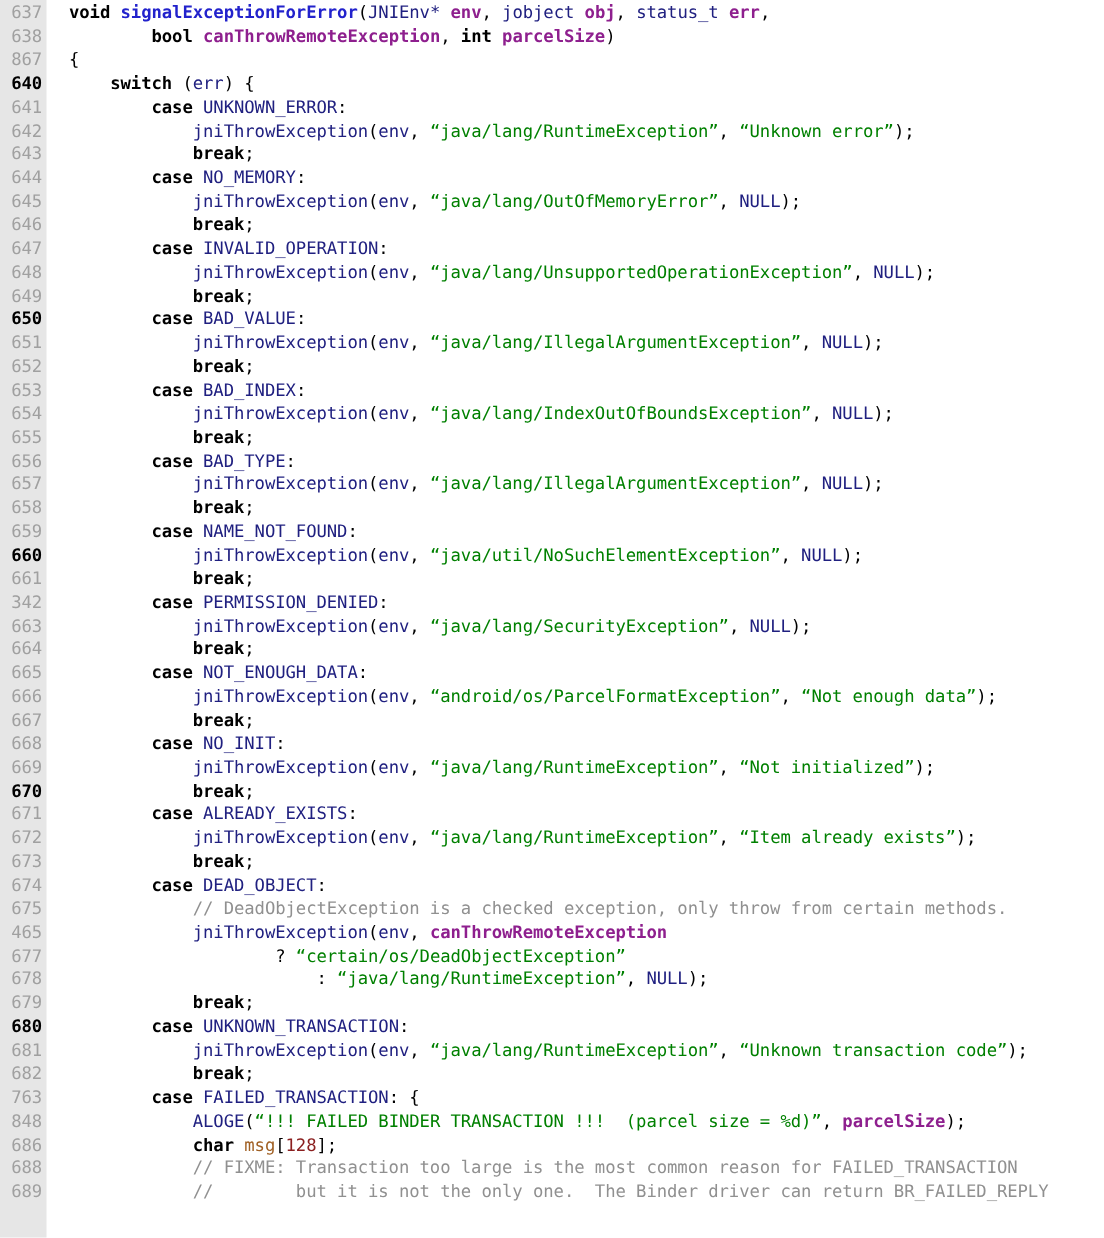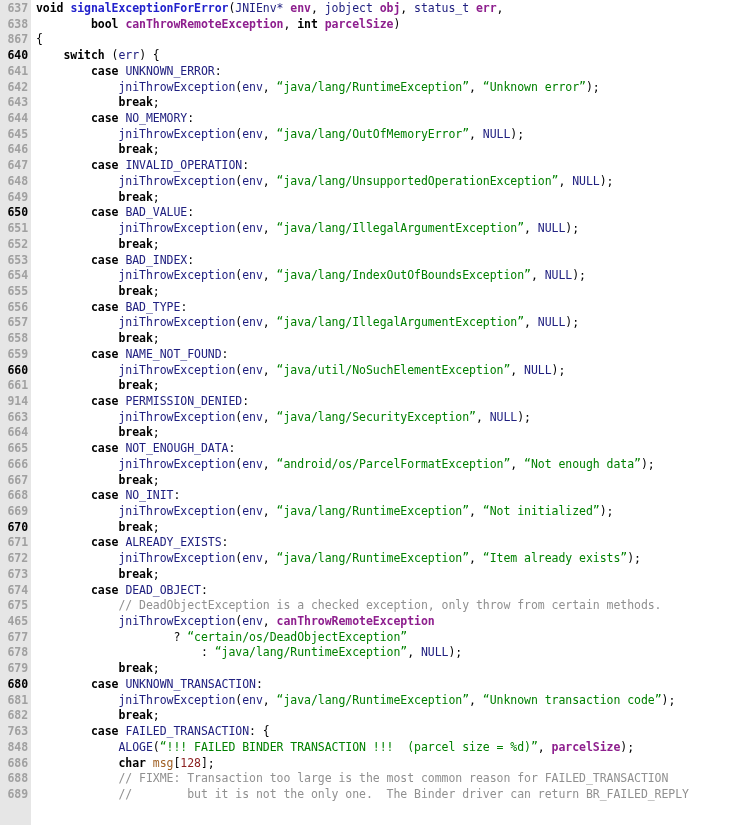--- a/index.html
+++ b/index.html
@@ -49,30 +49,29 @@
   .lineno {
     flex: 0 0 31px;
     width: 31px;
     box-sizing: border-box;
     text-align: right;
     padding-right: 3px;
     color: #a0a0a0;
     font-size: 11.5px;
     letter-spacing: -0.1px;
     user-select: none;
-    font-weight: bold;
   }
   .lineno.decade {
     color: #000000;
     font-weight: bold;
   }
 
   .linetext {
     flex: 1 1 auto;
-    padding-left: 5px;
+    padding-left: 15px;
     color: #000000;
     white-space: pre;
     font-size: 11.5px;
     letter-spacing: -0.05px;
   }
 
   
   .kw   { color: #000000; font-weight: bold; }            
   .fn   { color: #2222cc; font-weight: bold; }            
   .prm  { color: #8e1f8e; font-weight: bold; }            
@@ -107,21 +106,21 @@
       <div class="code-line"><span class="lineno">652</span><span class="linetext"><span class="pnc">            </span><span class="kw">break</span><span class="pnc">;</span></span></div>
       <div class="code-line"><span class="lineno">653</span><span class="linetext"><span class="pnc">        </span><span class="kw">case</span><span class="pnc"> </span><span class="typ">BAD_INDEX</span><span class="pnc">:</span></span></div>
       <div class="code-line"><span class="lineno">654</span><span class="linetext"><span class="pnc">            </span><span class="typ">jniThrowException</span><span class="pnc">(</span><span class="typ">env</span><span class="pnc">, </span><span class="str">“java/lang/IndexOutOfBoundsException”</span><span class="pnc">, </span><span class="typ">NULL</span><span class="pnc">);</span></span></div>
       <div class="code-line"><span class="lineno">655</span><span class="linetext"><span class="pnc">            </span><span class="kw">break</span><span class="pnc">;</span></span></div>
       <div class="code-line"><span class="lineno">656</span><span class="linetext"><span class="pnc">        </span><span class="kw">case</span><span class="pnc"> </span><span class="typ">BAD_TYPE</span><span class="pnc">:</span></span></div>
       <div class="code-line"><span class="lineno">657</span><span class="linetext"><span class="pnc">            </span><span class="typ">jniThrowException</span><span class="pnc">(</span><span class="typ">env</span><span class="pnc">, </span><span class="str">“java/lang/IllegalArgumentException”</span><span class="pnc">, </span><span class="typ">NULL</span><span class="pnc">);</span></span></div>
       <div class="code-line"><span class="lineno">658</span><span class="linetext"><span class="pnc">            </span><span class="kw">break</span><span class="pnc">;</span></span></div>
       <div class="code-line"><span class="lineno">659</span><span class="linetext"><span class="pnc">        </span><span class="kw">case</span><span class="pnc"> </span><span class="typ">NAME_NOT_FOUND</span><span class="pnc">:</span></span></div>
       <div class="code-line"><span class="lineno decade">660</span><span class="linetext"><span class="pnc">            </span><span class="typ">jniThrowException</span><span class="pnc">(</span><span class="typ">env</span><span class="pnc">, </span><span class="str">“java/util/NoSuchElementException”</span><span class="pnc">, </span><span class="typ">NULL</span><span class="pnc">);</span></span></div>
       <div class="code-line"><span class="lineno">661</span><span class="linetext"><span class="pnc">            </span><span class="kw">break</span><span class="pnc">;</span></span></div>
-      <div class="code-line"><span class="lineno">914</span><span class="linetext"><span class="pnc">        </span><span class="kw">case</span><span class="pnc"> </span><span class="typ">PERMISSION_DENIED</span><span class="pnc">:</span></span></div>
+      <div class="code-line"><span class="lineno">342</span><span class="linetext"><span class="pnc">        </span><span class="kw">case</span><span class="pnc"> </span><span class="typ">PERMISSION_DENIED</span><span class="pnc">:</span></span></div>
       <div class="code-line"><span class="lineno">663</span><span class="linetext"><span class="pnc">            </span><span class="typ">jniThrowException</span><span class="pnc">(</span><span class="typ">env</span><span class="pnc">, </span><span class="str">“java/lang/SecurityException”</span><span class="pnc">, </span><span class="typ">NULL</span><span class="pnc">);</span></span></div>
       <div class="code-line"><span class="lineno">664</span><span class="linetext"><span class="pnc">            </span><span class="kw">break</span><span class="pnc">;</span></span></div>
       <div class="code-line"><span class="lineno">665</span><span class="linetext"><span class="pnc">        </span><span class="kw">case</span><span class="pnc"> </span><span class="typ">NOT_ENOUGH_DATA</span><span class="pnc">:</span></span></div>
       <div class="code-line"><span class="lineno">666</span><span class="linetext"><span class="pnc">            </span><span class="typ">jniThrowException</span><span class="pnc">(</span><span class="typ">env</span><span class="pnc">, </span><span class="str">“android/os/ParcelFormatException”</span><span class="pnc">, </span><span class="str">“Not enough data”</span><span class="pnc">);</span></span></div>
       <div class="code-line"><span class="lineno">667</span><span class="linetext"><span class="pnc">            </span><span class="kw">break</span><span class="pnc">;</span></span></div>
       <div class="code-line"><span class="lineno">668</span><span class="linetext"><span class="pnc">        </span><span class="kw">case</span><span class="pnc"> </span><span class="typ">NO_INIT</span><span class="pnc">:</span></span></div>
       <div class="code-line"><span class="lineno">669</span><span class="linetext"><span class="pnc">            </span><span class="typ">jniThrowException</span><span class="pnc">(</span><span class="typ">env</span><span class="pnc">, </span><span class="str">“java/lang/RuntimeException”</span><span class="pnc">, </span><span class="str">“Not initialized”</span><span class="pnc">);</span></span></div>
       <div class="code-line"><span class="lineno decade">670</span><span class="linetext"><span class="pnc">            </span><span class="kw">break</span><span class="pnc">;</span></span></div>
       <div class="code-line"><span class="lineno">671</span><span class="linetext"><span class="pnc">        </span><span class="kw">case</span><span class="pnc"> </span><span class="typ">ALREADY_EXISTS</span><span class="pnc">:</span></span></div>
       <div class="code-line"><span class="lineno">672</span><span class="linetext"><span class="pnc">            </span><span class="typ">jniThrowException</span><span class="pnc">(</span><span class="typ">env</span><span class="pnc">, </span><span class="str">“java/lang/RuntimeException”</span><span class="pnc">, </span><span class="str">“Item already exists”</span><span class="pnc">);</span></span></div>

